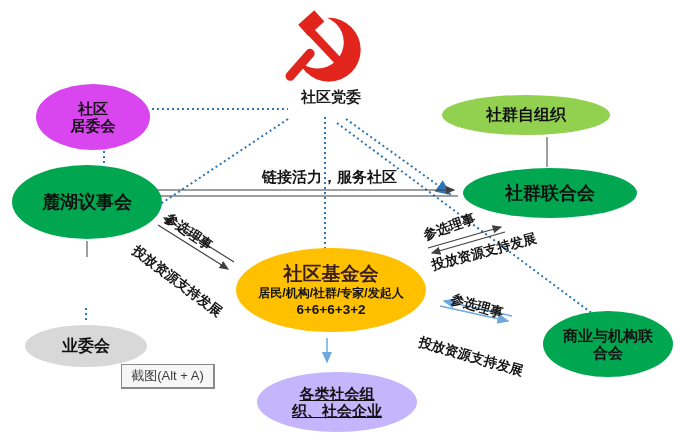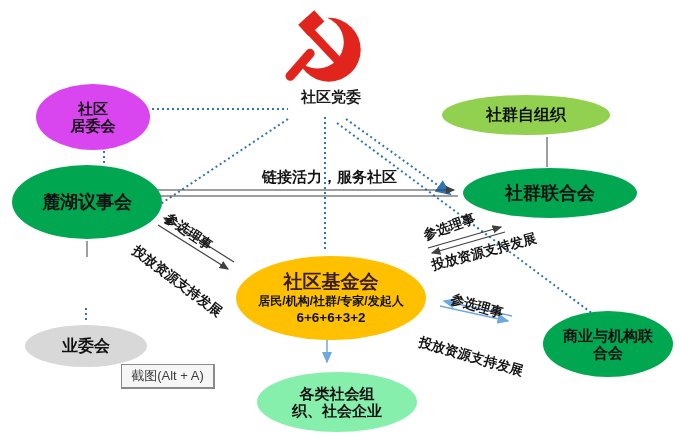--- a/index.html
+++ b/index.html
@@ -9,21 +9,21 @@
   }
   .ellipse{
     position:absolute;border-radius:50%;display:flex;flex-direction:column;
     align-items:center;justify-content:center;text-align:center;
     font-weight:bold;color:#111;line-height:1.15;
   }
   .el-red{background:#d946ef;text-align:right;}
   .el-dgreen{background:#00a650;}
   .el-lgreen{background:#92d050;}
   .el-gray{background:#d8d8d8;}
-  .el-bgray{background:#86efac;}
+  .el-bgray{background:#c4b5fd;text-decoration:underline;}
   .el-orange{background:#ffc000;}
   #svg-lines{position:absolute;left:0;top:0;z-index:1;}
   .node{z-index:2;}
   .lbl{position:absolute;z-index:3;font-weight:bold;color:#141414;white-space:nowrap;}
   .rot{transform-origin:0 50%;font-size:13.5px;}
   #party-title{font-size:15px;font-weight:bold;color:#1a1a1a;text-align:center;}
   #link-label{font-size:15px;}
   #fund-title{font-size:19px;color:#3a1d1d;font-weight:bold;}
   #fund-sub1{font-size:12px;margin-top:2px;}
   #fund-sub2{font-size:13.5px;margin-top:1px;}
@@ -103,21 +103,21 @@
 
   <div class="ellipse el-dgreen node t18" style="left:463px;top:168px;width:174px;height:50px;">
     <div>社群联合会</div>
   </div>
 
 
   <div class="ellipse el-gray node t16" style="left:25px;top:325px;width:122px;height:42px;">
     <div>业委会</div>
   </div>
 
-  <div class="ellipse el-orange node" style="left:236px;top:256px;width:190px;height:84px;">
+  <div class="ellipse el-orange node" style="left:236px;top:248px;width:190px;height:84px;">
     <div id="fund-title">社区基金会</div>
     <div id="fund-sub1">居民/机构/社群/专家/发起人</div>
     <div id="fund-sub2">6+6+6+3+2</div>
   </div>
 
   <div class="ellipse el-dgreen node t15" style="left:543px;top:311px;width:130px;height:66px;">
     <div>商业与机构联</div>
     <div>合会</div>
   </div>
 

